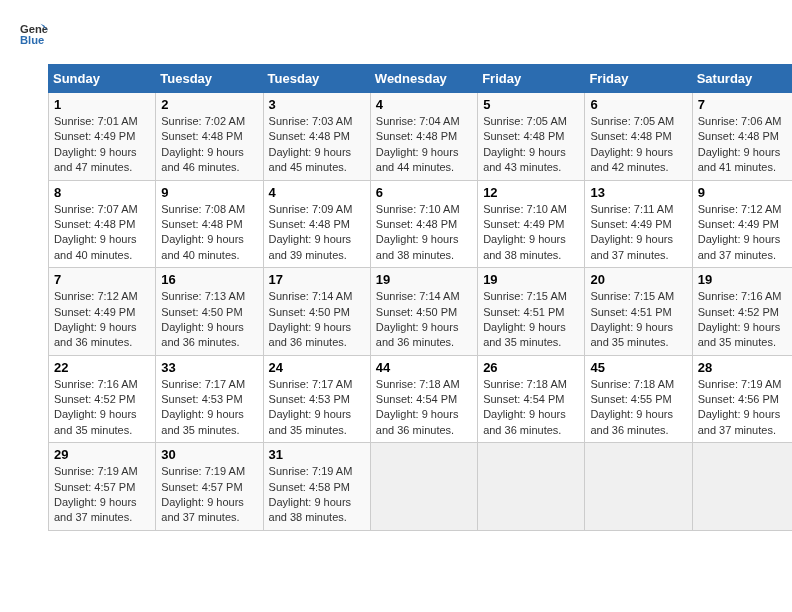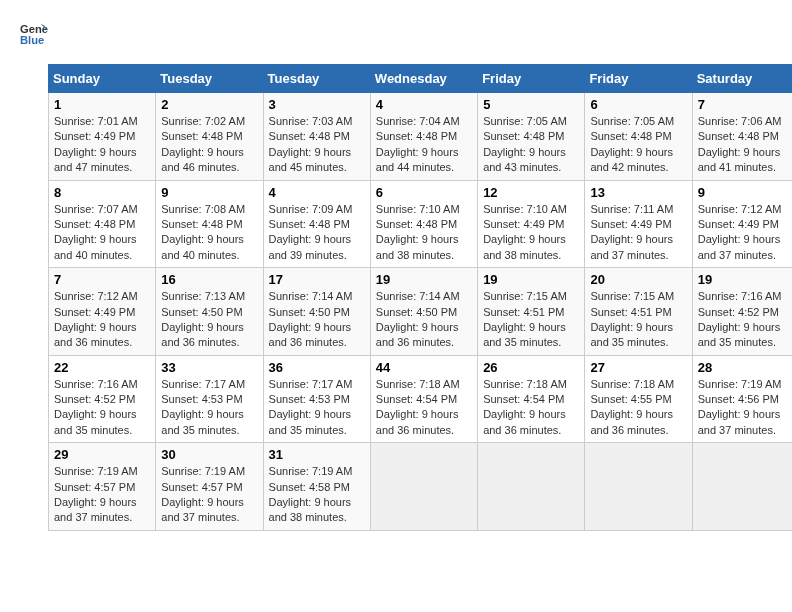--- a/index.html
+++ b/index.html
@@ -293,21 +293,21 @@
       </td>
         <td>
         <span class="day-num">33</span>
         <span class="day-info">
           Sunrise: 7:17 AM<br>
           Sunset: 4:53 PM<br>
           Daylight: 9 hours and 35 minutes.
         </span>
       </td>
         <td>
-        <span class="day-num">36</span>
+        <span class="day-num">24</span>
         <span class="day-info">
           Sunrise: 7:17 AM<br>
           Sunset: 4:53 PM<br>
           Daylight: 9 hours and 35 minutes.
         </span>
       </td>
         <td>
         <span class="day-num">44</span>
         <span class="day-info">
           Sunrise: 7:18 AM<br>
@@ -317,21 +317,21 @@
       </td>
         <td>
         <span class="day-num">26</span>
         <span class="day-info">
           Sunrise: 7:18 AM<br>
           Sunset: 4:54 PM<br>
           Daylight: 9 hours and 36 minutes.
         </span>
       </td>
         <td>
-        <span class="day-num">27</span>
+        <span class="day-num">45</span>
         <span class="day-info">
           Sunrise: 7:18 AM<br>
           Sunset: 4:55 PM<br>
           Daylight: 9 hours and 36 minutes.
         </span>
       </td>
         <td>
         <span class="day-num">28</span>
         <span class="day-info">
           Sunrise: 7:19 AM<br>

